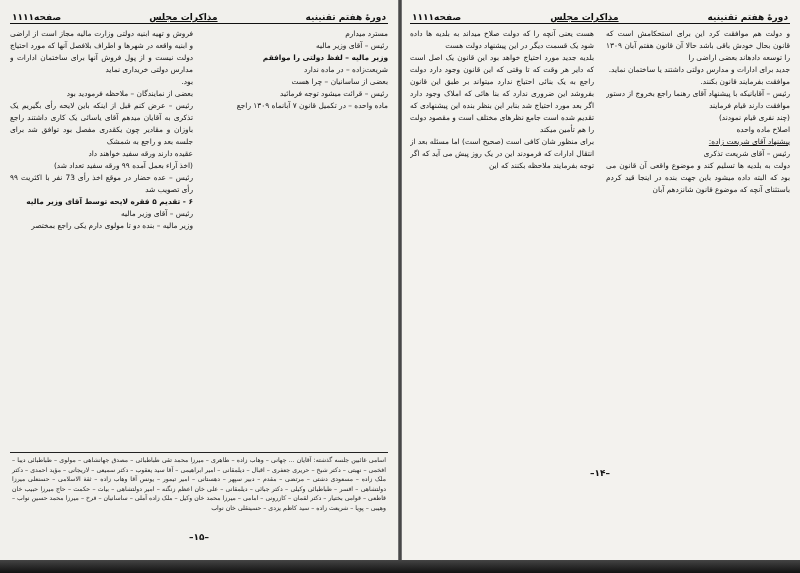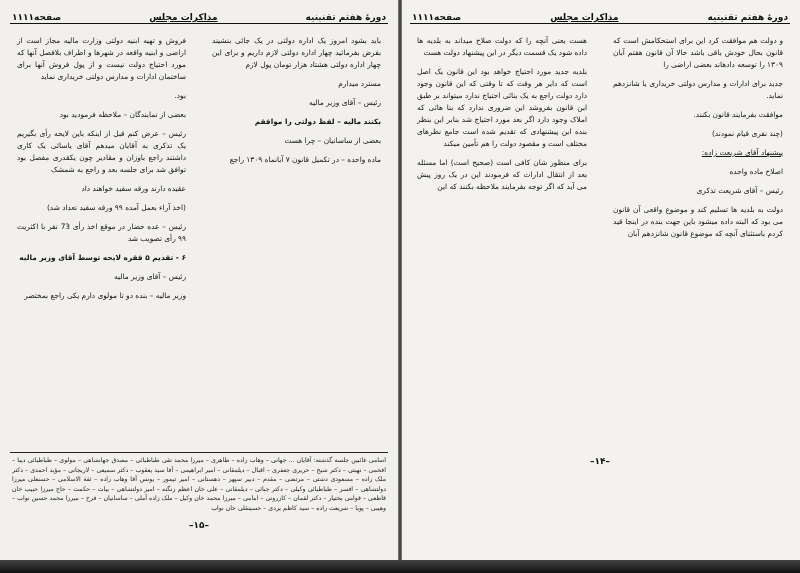--- a/index.html
+++ b/index.html
@@ -9,52 +9,53 @@
   .page{position:relative;width:400px;height:560px;background:#f1f0ec;box-sizing:border-box;
         padding:6px 10px 0 10px;overflow:hidden;}
   .page.left{border-right:2px solid #555;}
   .page.right{background:#f3f2ee;}
   .hdr{direction:rtl;display:flex;justify-content:space-between;align-items:flex-end;
        font-size:9px;font-weight:bold;color:#111;height:16px;border-bottom:1.5px solid #111;
        padding:0 2px 1px 2px;}
   .hdr .mid{text-decoration:underline;}
   .cols{direction:rtl;display:flex;gap:12px;margin-top:4px;height:420px;}
   .col{flex:1;font-size:7.4px;line-height:12px;color:#151515;text-align:justify;overflow:hidden;}
-  .col p{margin:7px;}
+  .col p{margin:0;}
   .spk{font-weight:bold;}
   .center{text-align:right;}
   .ul{text-decoration:underline;}
   .bold{font-weight:bold;}
   .rule{border-top:1px solid #222;margin:4px 0 2px 0;}
   .footnote{direction:rtl;font-size:6.2px;line-height:9.5px;color:#222;text-align:justify;
             padding:0 2px;}
-  .pno{text-align:center;font-size:9px;font-weight:bold;margin-top:8px;color:#111;}
+  .pno{text-align:center;font-size:9px;font-weight:bold;margin-top:20px;color:#111;}
   .bottom-shadow{position:absolute;left:0;top:560px;width:800px;height:13px;
                  background:linear-gradient(#444,#111);}
   .gutter{position:absolute;left:398px;top:0;width:4px;height:560px;
           background:linear-gradient(90deg,#888,#333,#888);}
 </style>
 </head>
 <body>
 
 <div class="spread">
 
   <div class="page left">
     <div class="hdr">
       <span>دورهٔ هفتم تقنینیه</span>
       <span class="mid">مذاکرات مجلس</span>
       <span>صفحه۱۱۱۱</span>
     </div>
     <div class="cols">
       <div class="col">
-        <p>باید بشود امروز یک اداره دولتی در یک جائی بنشیند بفرض بفرمائید چهار اداره دولتی لازم داریم و برای این چهار اداره دولتی هشتاد هزار تومان پول لازم</p>
         <p class="center">مسترد میدارم</p>
         <p class="center">رئیس – آقای وزیر مالیه</p>
-        <p class="center spk">بکنند مالیه – لفظ دولتی را موافقم</p>
+        <p class="center spk">وزیر مالیه – لفظ دولتی را موافقم</p>
+        <p>شریعت‌زاده – در ماده ندارد</p>
         <p class="center">بعضی از ساسانیان – چرا هست</p>
+        <p class="center">رئیس – قرائت میشود توجه فرمائید</p>
         <p>ماده واحده – در تکمیل قانون ۷ آبانماه ۱۳۰۹ راجع</p>
       </div>
       <div class="col">
         <p>فروش و تهیه ابنیه دولتی وزارت مالیه مجاز است از اراضی و ابنیه واقعه در شهرها و اطراف بلافصل آنها که مورد احتیاج دولت نیست و از پول فروش آنها برای ساختمان ادارات و مدارس دولتی خریداری نماید</p>
         <p>بود.</p>
         <p class="center">بعضی از نمایندگان – ملاحظه فرمودید بود</p>
         <p>رئیس – عرض کنم قبل از اینکه باین لایحه رأی بگیریم یک تذکری به آقایان میدهم آقای یاسائی یک کاری داشتند راجع باوزان و مقادیر چون یکقدری مفصل بود توافق شد برای جلسه بعد و راجع به شمشک</p>
         <p>عقیده دارند ورقه سفید خواهند داد</p>
         <p class="center">(اخذ آراء بعمل آمده ۹۹ ورقه سفید تعداد شد)</p>
         <p>رئیس – عده حضار در موقع اخذ رأی 73 نفر با اکثریت ۹۹ رأی تصویب شد</p>
@@ -70,25 +71,26 @@
 
   <div class="page right">
     <div class="hdr">
       <span>دورهٔ هفتم تقنینیه</span>
       <span class="mid">مذاکرات مجلس</span>
       <span>صفحه۱۱۱۱</span>
     </div>
     <div class="cols">
       <div class="col">
         <p>و دولت هم موافقت کرد این برای استحکامش است که قانون بحال خودش باقی باشد حالا آن قانون هفتم آبان ۱۳۰۹ را توسعه دادهاند بعضی اراضی را</p>
-        <p>جدید برای ادارات و مدارس دولتی خریداری یا شانزدهم نماید.</p>
+        <p>جدید برای ادارات و مدارس دولتی داشتند یا ساختمان نماید.</p>
         <p>موافقت بفرمایند قانون بکنند.</p>
+        <p>رئیس – آقایانیکه با پیشنهاد آقای رهنما راجع بخروج از دستور موافقت دارند قیام فرمایند</p>
         <p class="center">(چند نفری قیام نمودند)</p>
+        <p class="center">اصلاح ماده واحده</p>
         <p class="center ul">پیشنهاد آقای شریعت زاده:</p>
-        <p class="center">اصلاح ماده واحده</p>
         <p class="center">رئیس – آقای شریعت تذکری</p>
         <p>دولت به بلدیه ها تسلیم کند و موضوع واقعی آن قانون می بود که البته داده میشود باین جهت بنده در اینجا قید کردم باستثنای آنچه که موضوع قانون شانزدهم آبان</p>
       </div>
       <div class="col">
         <p>هست یعنی آنچه را که دولت صلاح میداند به بلدیه ها داده شود یک قسمت دیگر در این پیشنهاد دولت هست</p>
         <p>بلدیه جدید مورد احتیاج خواهد بود این قانون یک اصل است که دایر هر وقت که تا وقتی که این قانون وجود دارد دولت راجع به یک بنائی احتیاج ندارد میتواند بر طبق این قانون بفروشد این ضروری ندارد که بنا هائی که املاک وجود دارد اگر بعد مورد احتیاج شد بنابر این بنظر بنده این پیشنهادی که تقدیم شده است جامع نظرهای مختلف است و مقصود دولت را هم تأمین میکند</p>
         <p>برای منظور شان کافی است (صحیح است) اما مسئله بعد از انتقال ادارات که فرمودند این در یک روز پیش می آید که اگر توجه بفرمایند ملاحظه بکنند که این</p>
       </div>
     </div>
     <div class="pno">–۱۴–</div>

